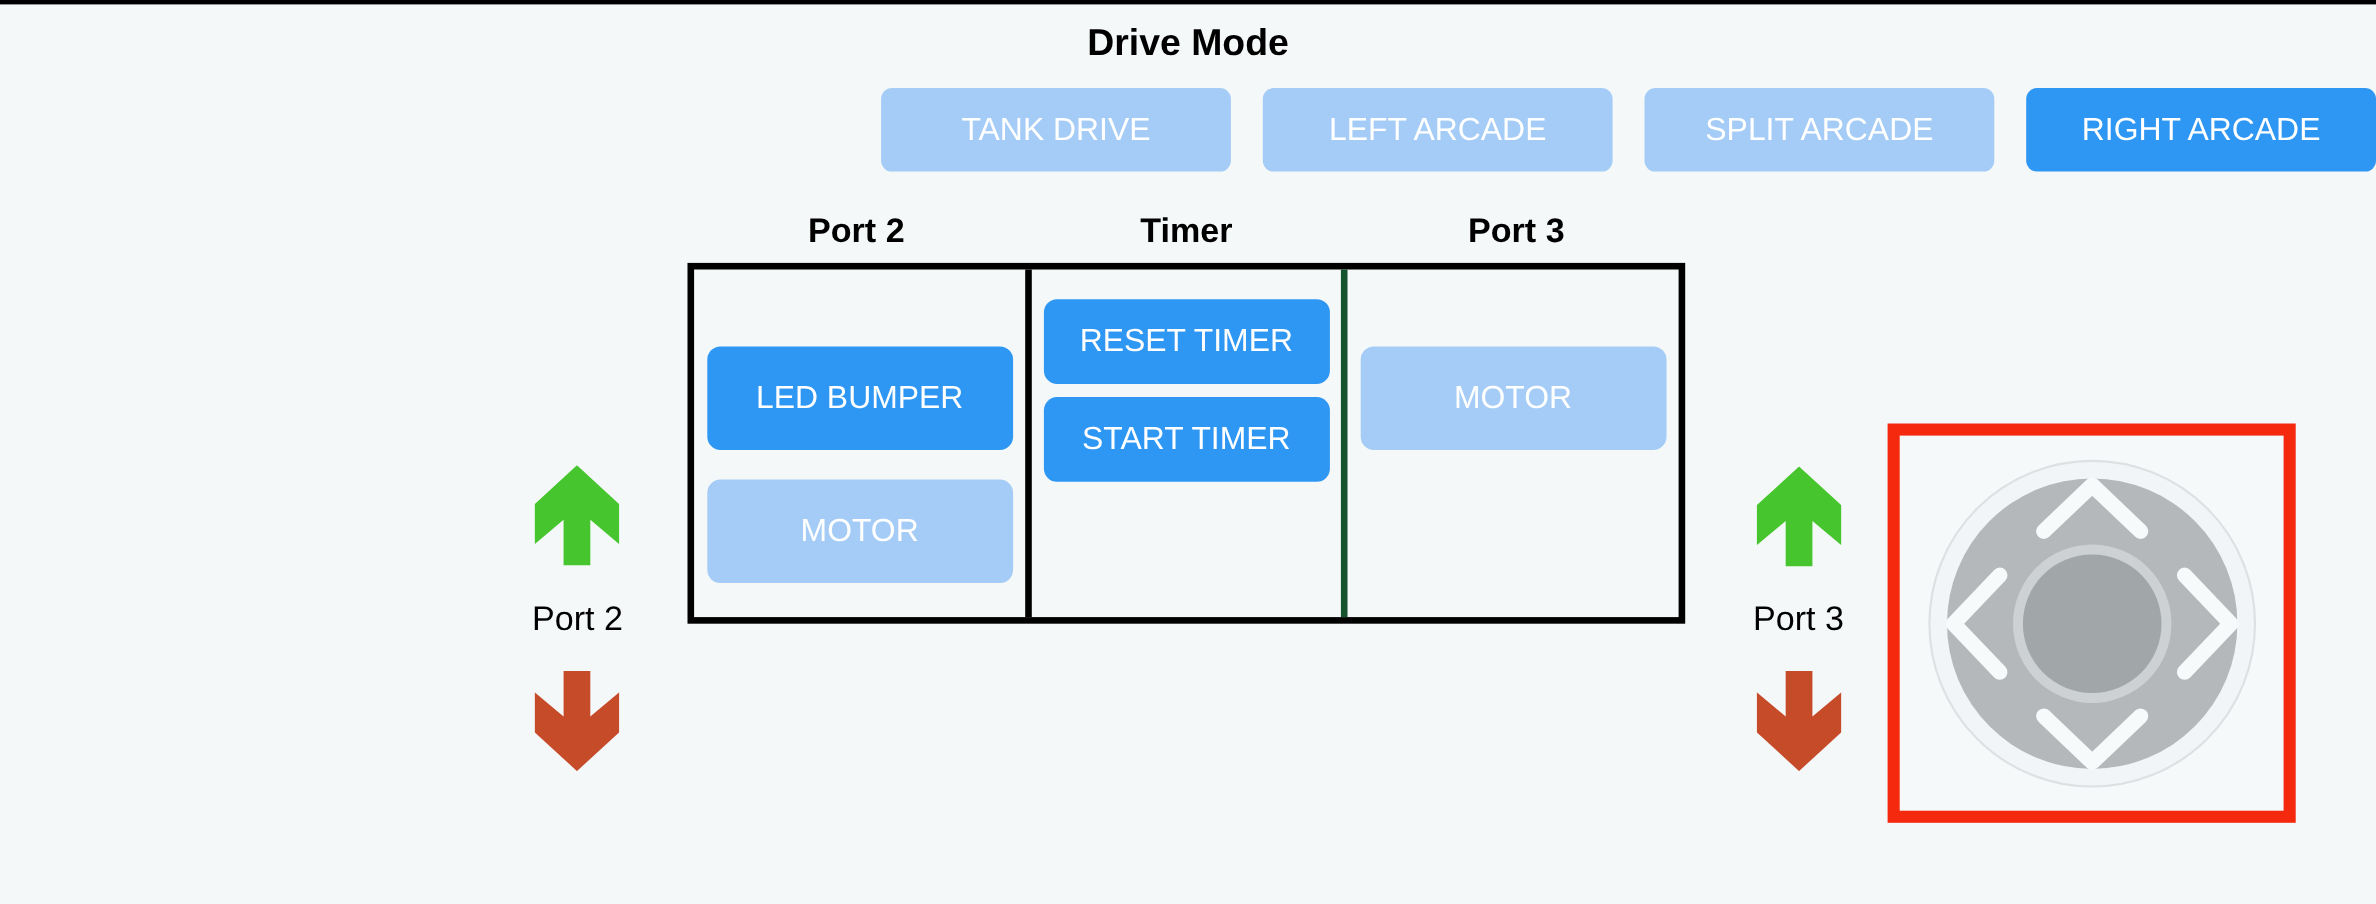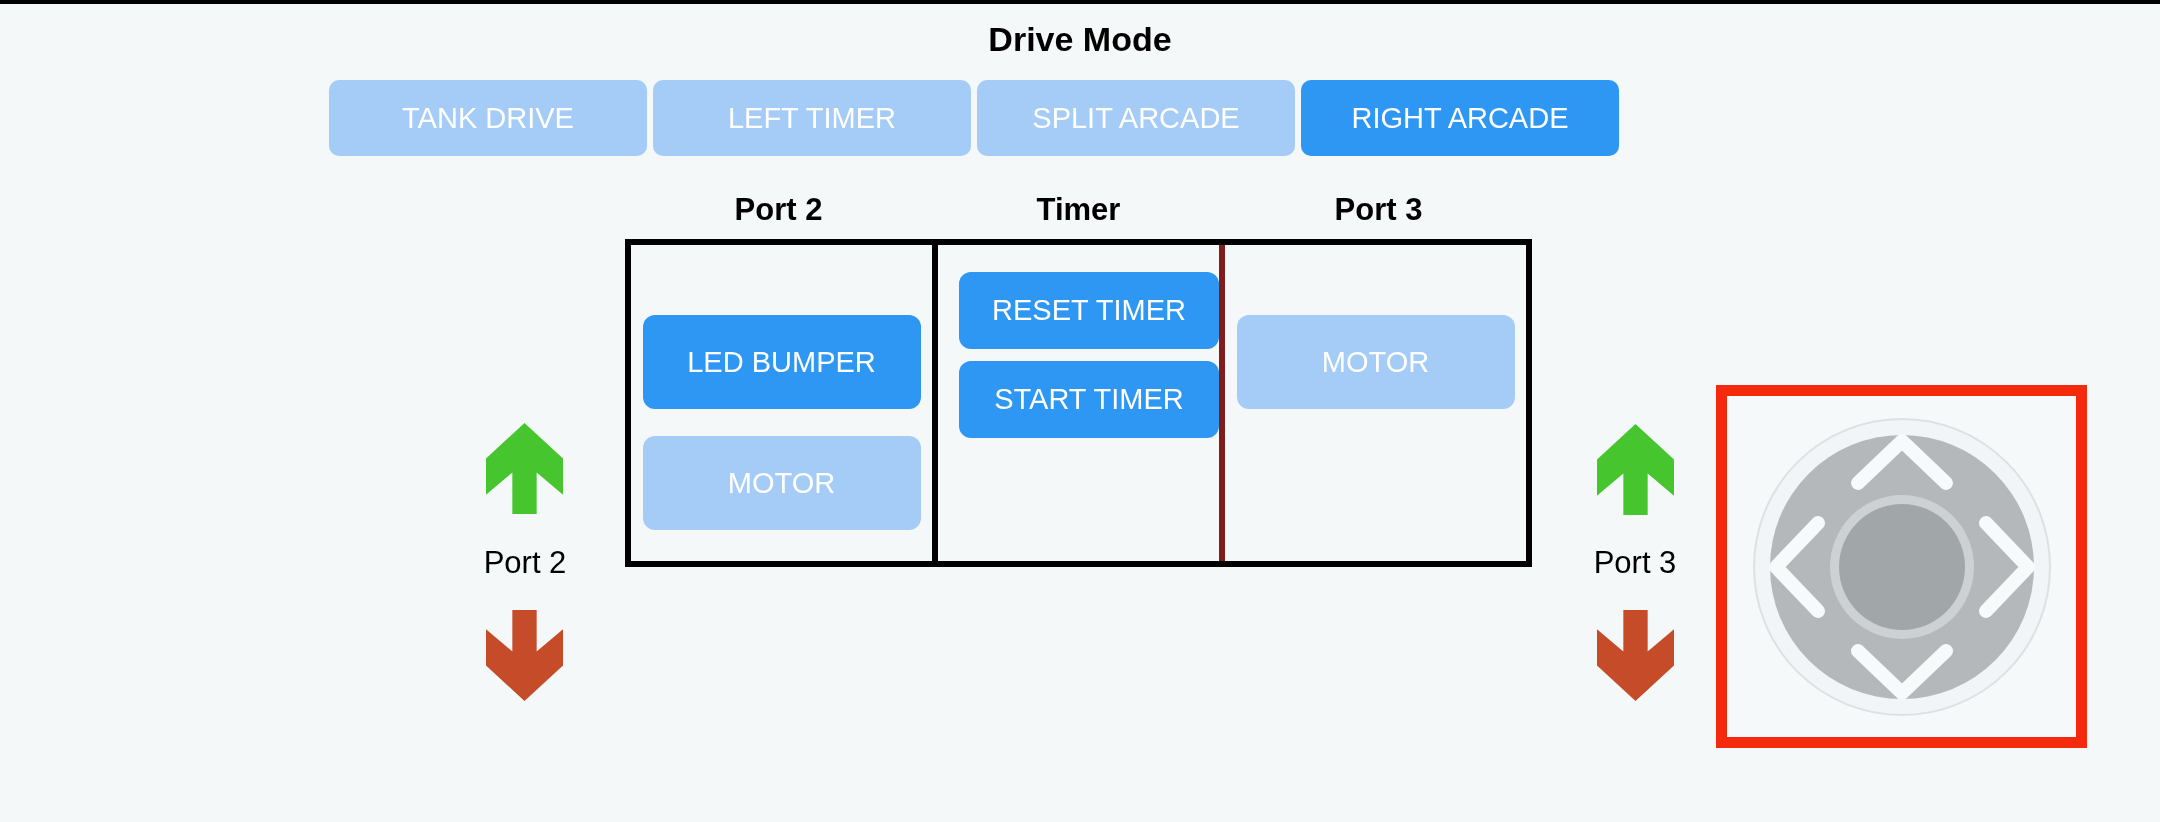--- a/index.html
+++ b/index.html
@@ -2,33 +2,33 @@
 <html><head>
 <meta charset="utf-8">
 <style>
   html,body{margin:0;padding:0;}
   body{font-family:"Liberation Sans","DejaVu Sans",sans-serif;}
   .stage{position:relative;width:2160px;height:822px;background:#f4f8f9;overflow:hidden;padding-left:22px;}
   .topbar{position:absolute;left:0;top:0;width:2160px;height:4px;background:#000;}
   .page-title{position:absolute;left:0;top:20px;width:2160px;text-align:center;
     font-size:34px;font-weight:bold;color:#000;margin:0;}
   
-  .mode-row{position:absolute;left:0;top:80px;width:1948px;display:flex;justify-content:center;gap:6px;}
+  .mode-row{position:absolute;left:0;top:80px;width:2160px;display:flex;justify-content:flex-end;gap:29px;}
   .mode-btn{width:318px;height:76px;border:none;border-radius:10px;background:#a4ccf6;color:#fff;
     font-size:29px;font-family:inherit;display:flex;align-items:center;justify-content:center;cursor:pointer;}
   .mode-btn.active{background:#2e96f3;}
   
   .col-headers{position:absolute;left:625px;top:192px;width:907px;display:flex;}
   .col-headers .hdr{flex:1;text-align:center;font-size:31px;font-weight:bold;color:#000;}
   .col-headers .hdr.mid{flex:0 0 293px;}
   
   .panel{position:absolute;left:625px;top:239px;width:907px;height:328px;border:6px solid #000;
     box-sizing:border-box;display:flex;}
   .cell{flex:1;box-sizing:border-box;display:flex;flex-direction:column;align-items:center;}
-  .cell.mid{flex:0 0 293px;border-left:6px solid #000;border-right:6px solid #7f1d1d;align-items:flex-end;}
+  .cell.mid{flex:0 0 293px;border-left:6px solid #000;border-right:6px solid #14532d;}
   .cell.side{padding-top:70px;gap:27px;}
   .cell.mid{padding-top:27px;gap:12px;}
   .ctl-btn{width:278px;height:94px;border:none;border-radius:12px;background:#a4ccf6;color:#fff;
     font-size:29px;font-family:inherit;display:flex;align-items:center;justify-content:center;
     cursor:pointer;flex:0 0 auto;}
   .ctl-btn.active{background:#2e96f3;}
   .cell.mid .ctl-btn{width:260px;height:77px;}
   .timer-display{width:203px;height:83px;border:3px solid #000;box-sizing:border-box;
     display:flex;align-items:center;justify-content:center;font-size:47px;color:#000;flex:0 0 auto;}
   
@@ -41,21 +41,21 @@
 </head>
 <body>
 
 <div class="stage">
   <div class="topbar"></div>
 
   <h1 class="page-title">Drive Mode</h1>
 
   <div class="mode-row">
     <button class="mode-btn">TANK DRIVE</button>
-    <button class="mode-btn">LEFT TIMER</button>
+    <button class="mode-btn">LEFT ARCADE</button>
     <button class="mode-btn">SPLIT ARCADE</button>
     <button class="mode-btn active">RIGHT ARCADE</button>
   </div>
 
   <div class="col-headers">
     <div class="hdr">Port 2</div>
     <div class="hdr mid">Timer</div>
     <div class="hdr">Port 3</div>
   </div>
 

